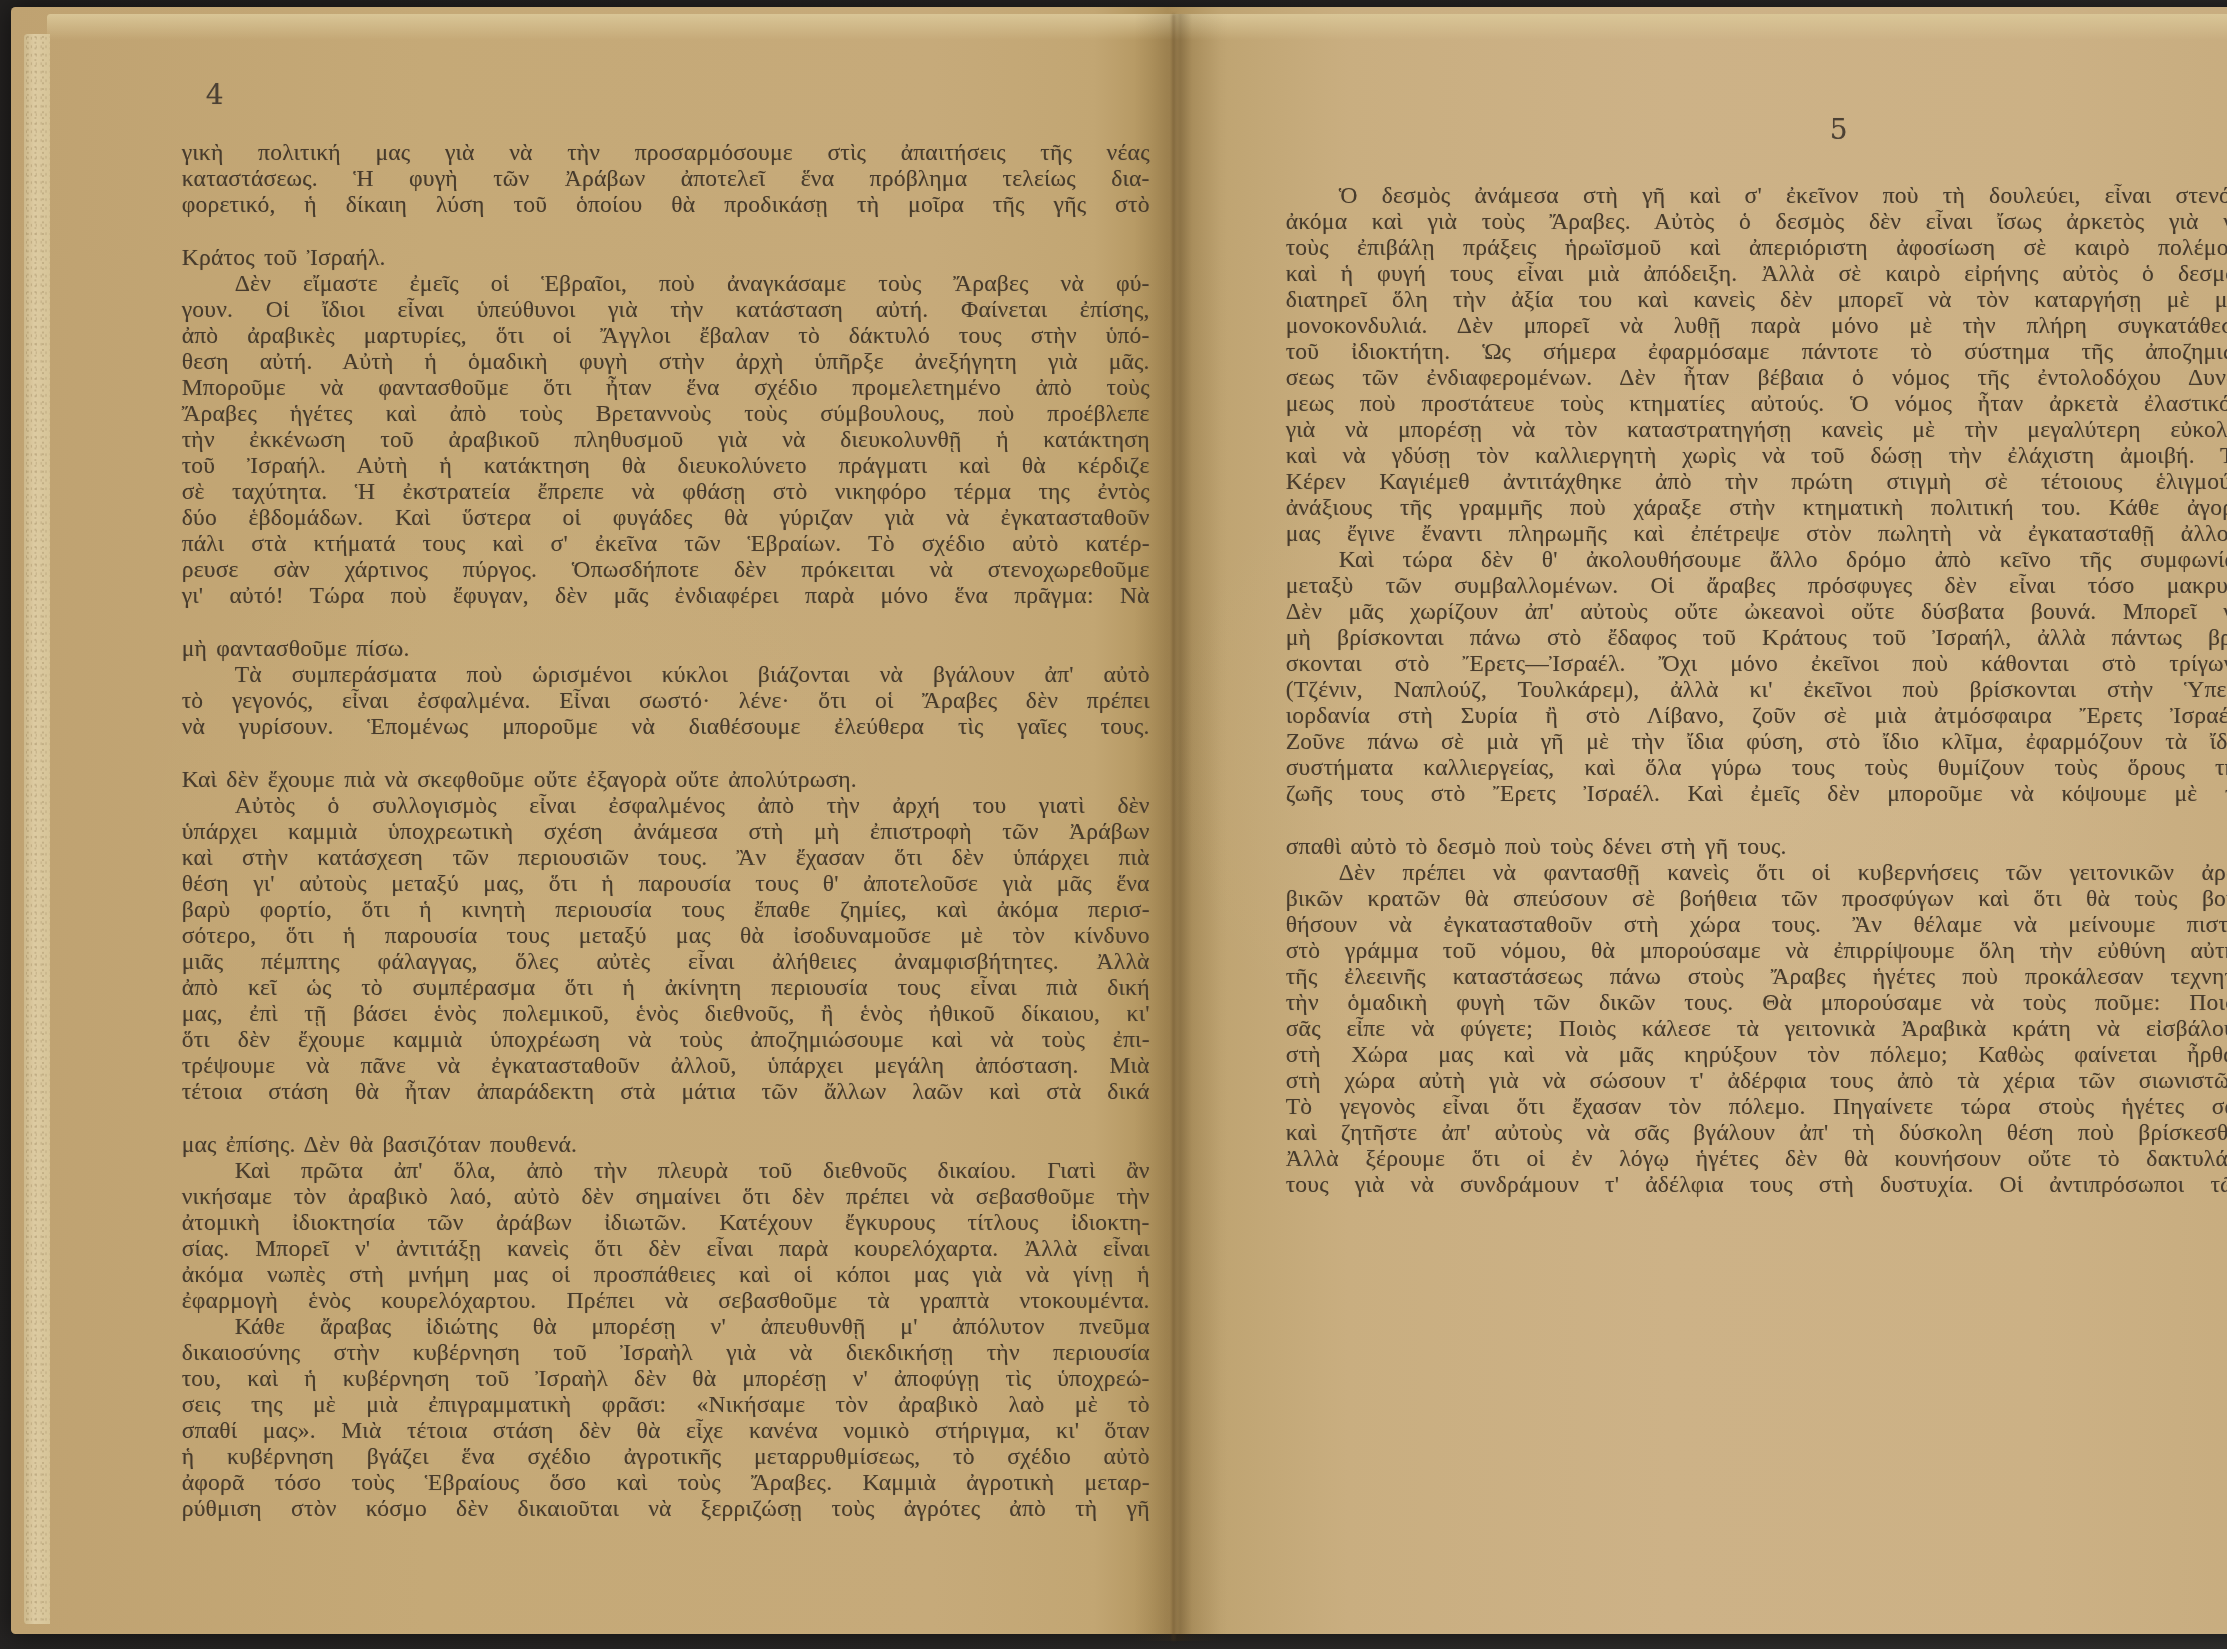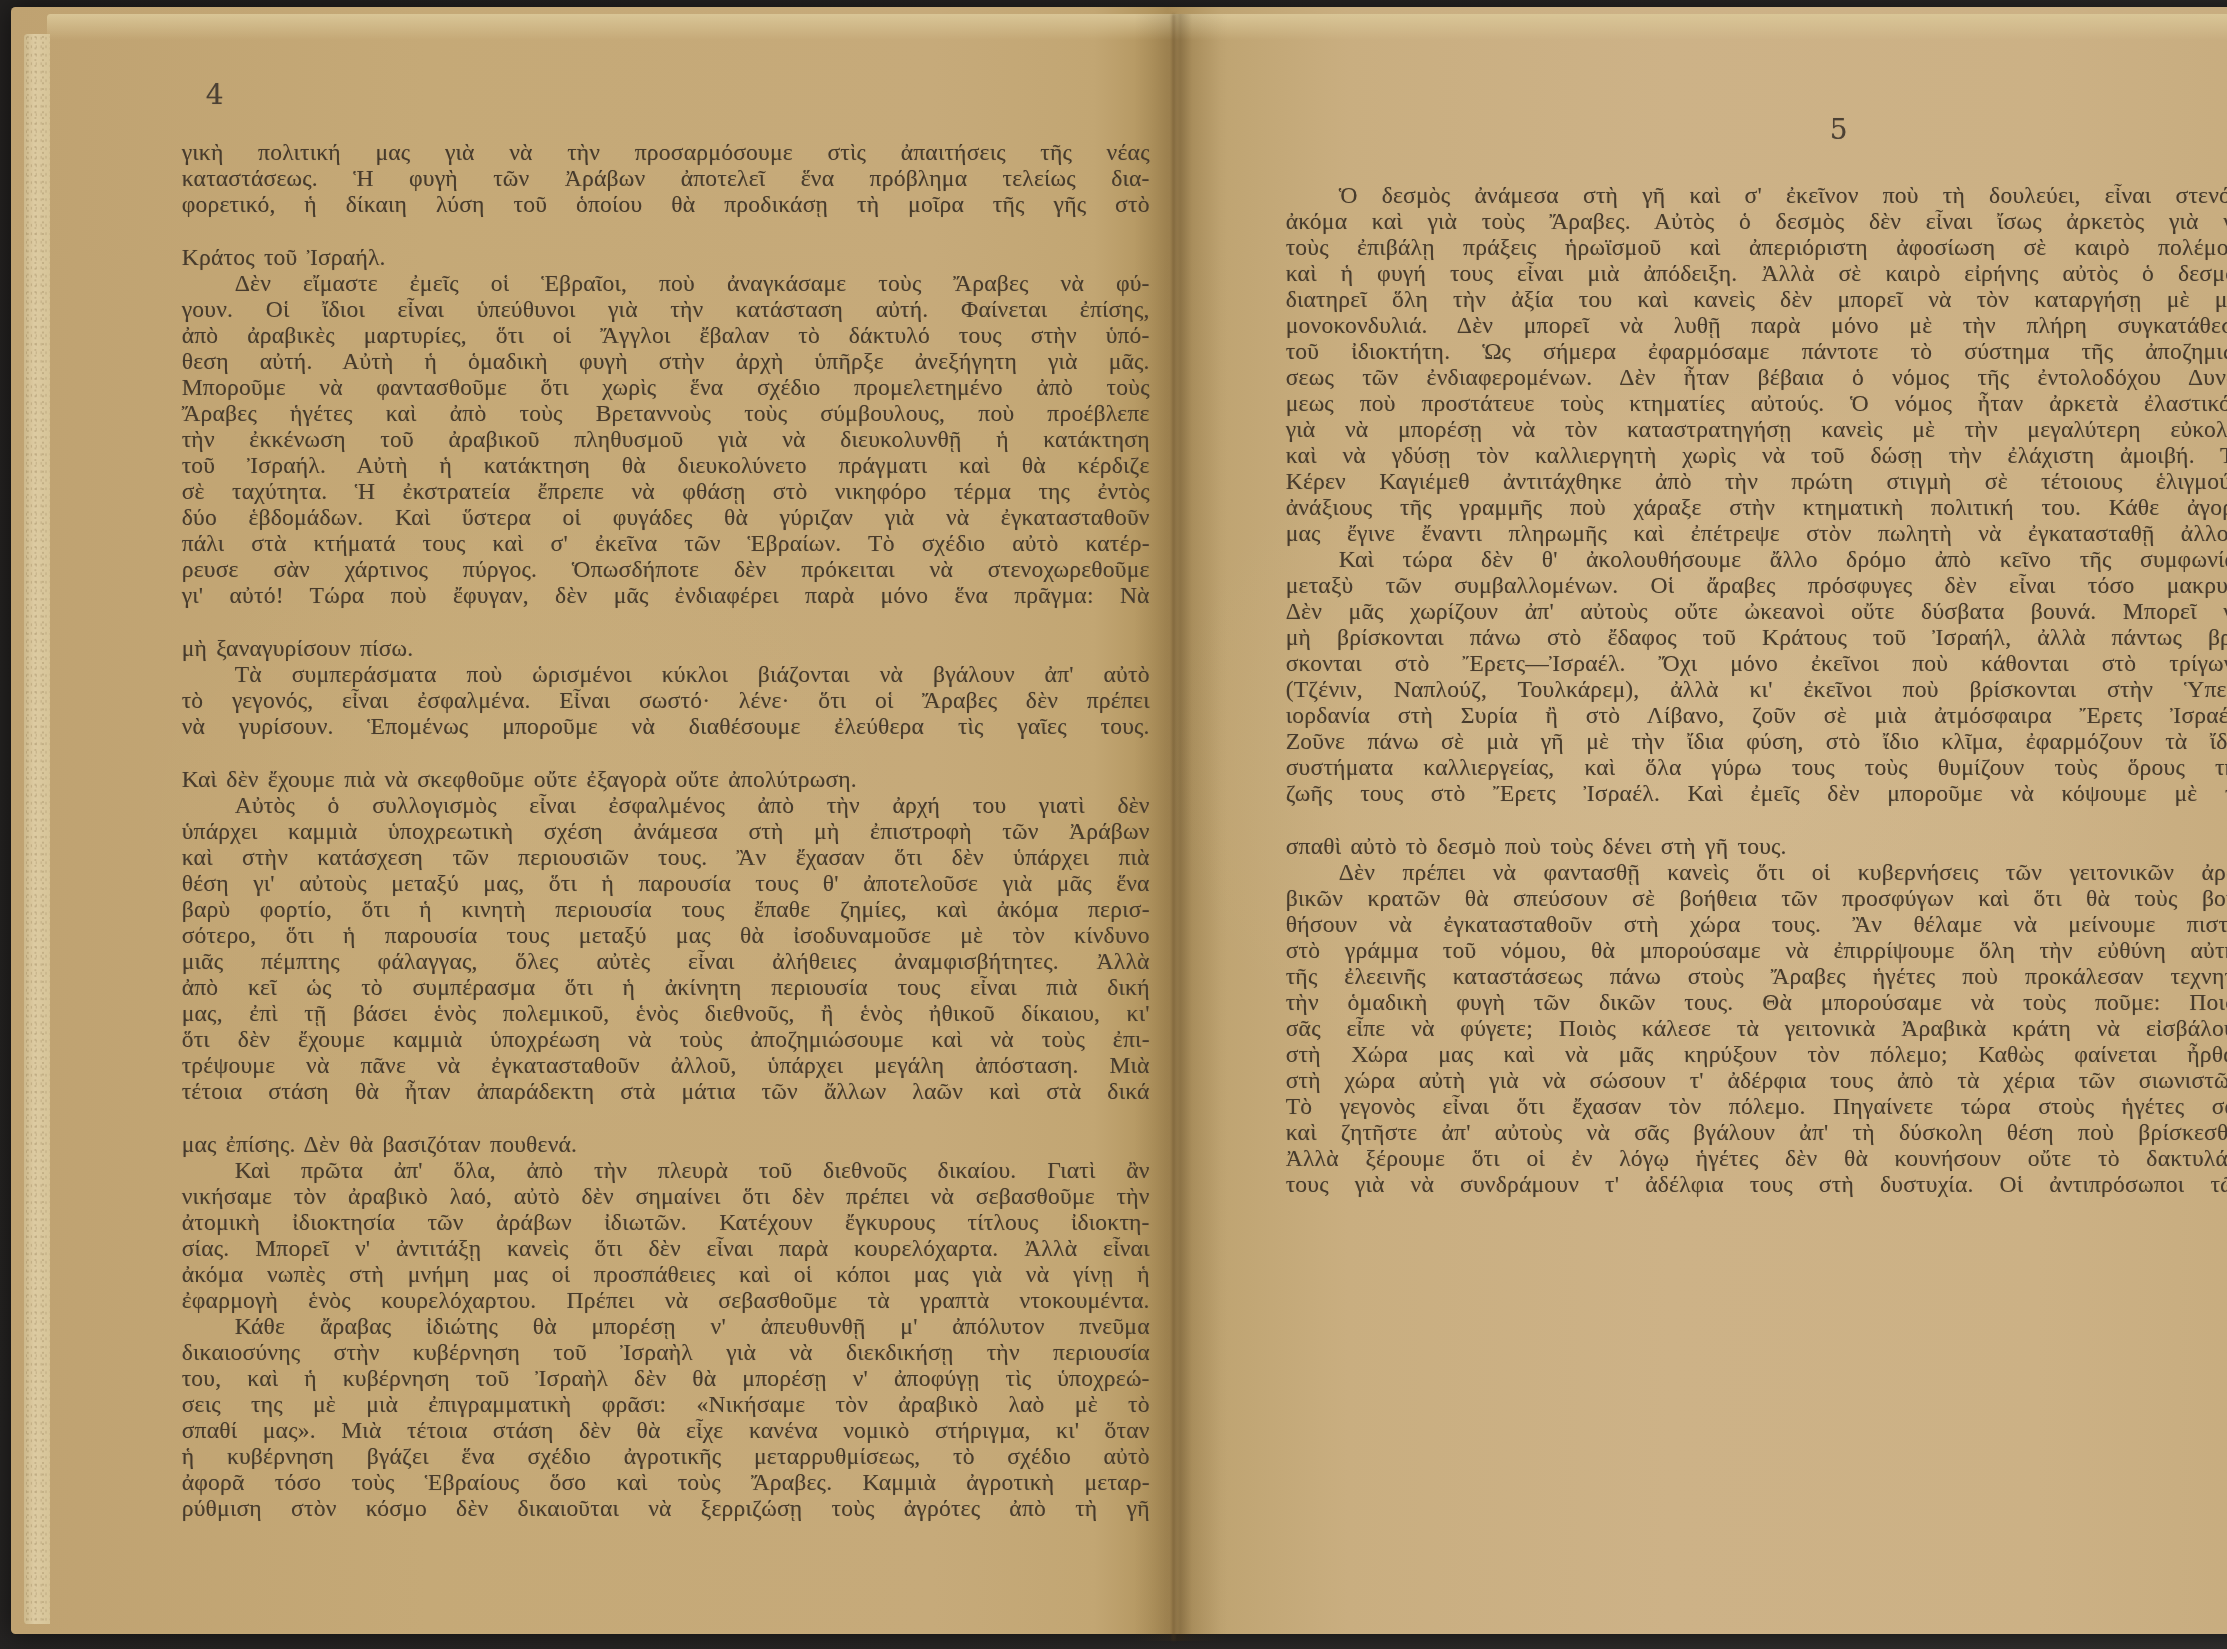--- a/index.html
+++ b/index.html
@@ -117,30 +117,30 @@
             <div class="line">γικὴ πολιτική μας γιὰ νὰ τὴν προσαρμόσουμε στὶς ἀπαιτήσεις τῆς νέας</div>
             <div class="line">καταστάσεως. Ἡ φυγὴ τῶν Ἀράβων ἀποτελεῖ ἕνα πρόβλημα τελείως δια-</div>
             <div class="line">φορετικό, ἡ δίκαιη λύση τοῦ ὁποίου θὰ προδικάσῃ τὴ μοῖρα τῆς γῆς στὸ</div>
             <div class="line last-flush-left">Κράτος τοῦ Ἰσραήλ.</div>
           </div>
           <div class="para">
             <div class="line first-indent">Δὲν εἴμαστε ἐμεῖς οἱ Ἑβραῖοι, ποὺ ἀναγκάσαμε τοὺς Ἄραβες νὰ φύ-</div>
             <div class="line">γουν. Οἱ ἴδιοι εἶναι ὑπεύθυνοι γιὰ τὴν κατάσταση αὐτή. Φαίνεται ἐπίσης,</div>
             <div class="line">ἀπὸ ἀραβικὲς μαρτυρίες, ὅτι οἱ Ἄγγλοι ἔβαλαν τὸ δάκτυλό τους στὴν ὑπό-</div>
             <div class="line">θεση αὐτή. Αὐτὴ ἡ ὁμαδικὴ φυγὴ στὴν ἀρχὴ ὑπῆρξε ἀνεξήγητη γιὰ μᾶς.</div>
-            <div class="line">Μποροῦμε νὰ φαντασθοῦμε ὅτι χωρὶς ἕνα σχέδιο προμελετημένο ἀπὸ τοὺς</div>
+            <div class="line">Μποροῦμε νὰ φαντασθοῦμε ὅτι ἦταν ἕνα σχέδιο προμελετημένο ἀπὸ τοὺς</div>
             <div class="line">Ἄραβες ἡγέτες καὶ ἀπὸ τοὺς Βρεταννοὺς τοὺς σύμβουλους, ποὺ προέβλεπε</div>
             <div class="line">τὴν ἐκκένωση τοῦ ἀραβικοῦ πληθυσμοῦ γιὰ νὰ διευκολυνθῇ ἡ κατάκτηση</div>
             <div class="line">τοῦ Ἰσραήλ. Αὐτὴ ἡ κατάκτηση θὰ διευκολύνετο πράγματι καὶ θὰ κέρδιζε</div>
             <div class="line">σὲ ταχύτητα. Ἡ ἐκστρατεία ἔπρεπε νὰ φθάσῃ στὸ νικηφόρο τέρμα της ἐντὸς</div>
             <div class="line">δύο ἑβδομάδων. Καὶ ὕστερα οἱ φυγάδες θὰ γύριζαν γιὰ νὰ ἐγκατασταθοῦν</div>
             <div class="line">πάλι στὰ κτήματά τους καὶ σ' ἐκεῖνα τῶν Ἑβραίων. Τὸ σχέδιο αὐτὸ κατέρ-</div>
             <div class="line">ρευσε σὰν χάρτινος πύργος. Ὁπωσδήποτε δὲν πρόκειται νὰ στενοχωρεθοῦμε</div>
             <div class="line">γι' αὐτό! Τώρα ποὺ ἔφυγαν, δὲν μᾶς ἐνδιαφέρει παρὰ μόνο ἕνα πρᾶγμα: Νὰ</div>
-            <div class="line last-flush-left">μὴ ξαναγυρίσουν πίσω.</div>
+            <div class="line last-flush-left">μὴ φαντασθοῦμε πίσω.</div>
           </div>
           <div class="para">
             <div class="line first-indent">Τὰ συμπεράσματα ποὺ ὡρισμένοι κύκλοι βιάζονται νὰ βγάλουν ἀπ' αὐτὸ</div>
             <div class="line">τὸ γεγονός, εἶναι ἐσφαλμένα. Εἶναι σωστό· λένε· ὅτι οἱ Ἄραβες δὲν πρέπει</div>
             <div class="line">νὰ γυρίσουν. Ἑπομένως μποροῦμε νὰ διαθέσουμε ἐλεύθερα τὶς γαῖες τους.</div>
             <div class="line last-flush-left">Καὶ δὲν ἔχουμε πιὰ νὰ σκεφθοῦμε οὔτε ἐξαγορὰ οὔτε ἀπολύτρωση.</div>
           </div>
           <div class="para">
             <div class="line first-indent">Αὐτὸς ὁ συλλογισμὸς εἶναι ἐσφαλμένος ἀπὸ τὴν ἀρχή του γιατὶ δὲν</div>
             <div class="line">ὑπάρχει καμμιὰ ὑποχρεωτικὴ σχέση ἀνάμεσα στὴ μὴ ἐπιστροφὴ τῶν Ἀράβων</div>

